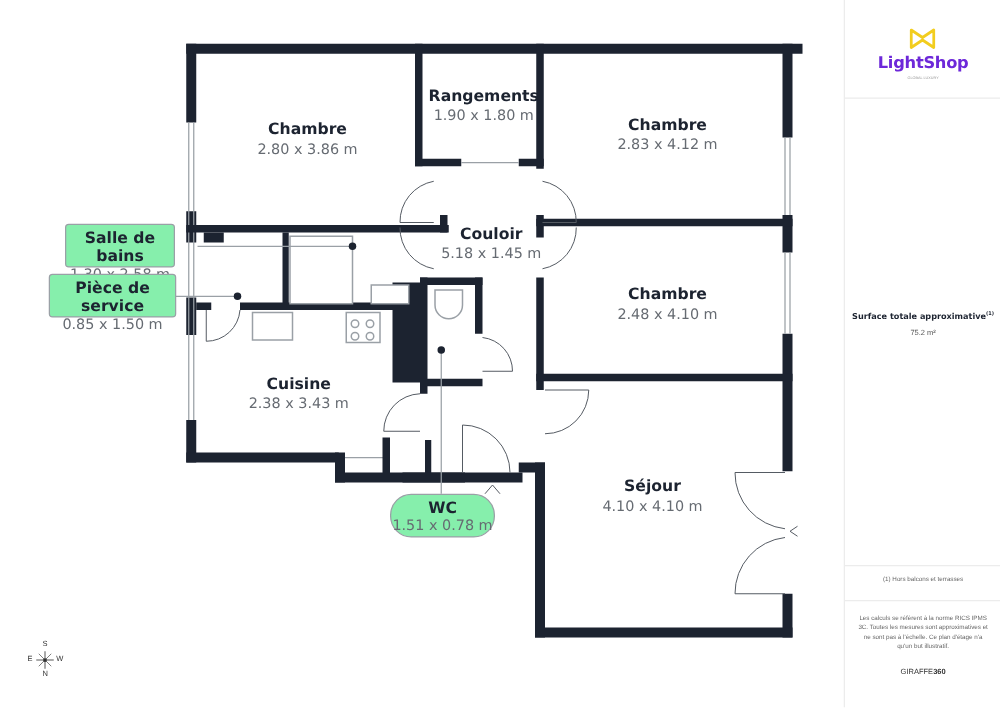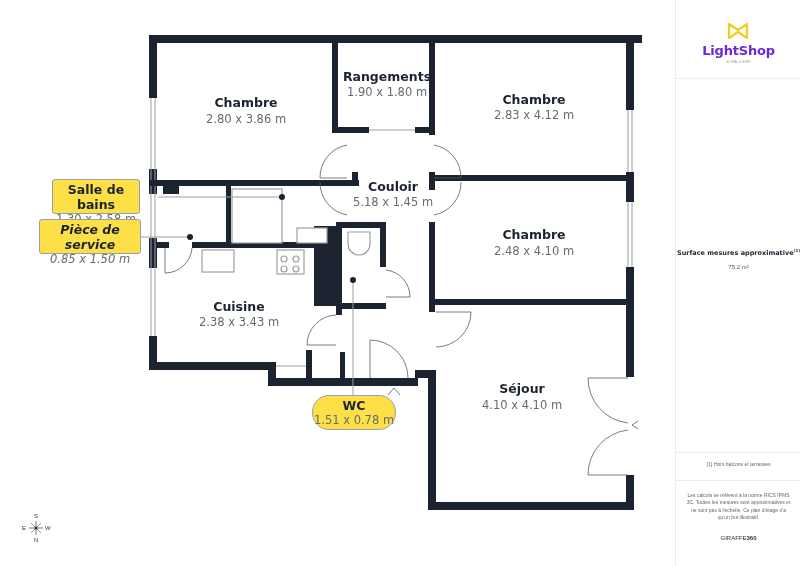--- a/index.html
+++ b/index.html
@@ -5,21 +5,21 @@
   html, body { margin:0; padding:0; }
   body { width:800px; height:566px; background:#ffffff; position:relative; overflow:hidden;
          font-family:"Liberation Sans", sans-serif; color:#1c2330; }
   #plan { position:absolute; left:0; top:0; width:675px; height:566px; }
   .wall { fill:#1c2330; }
   .thin { stroke:#9aa0a6; stroke-width:1; fill:none; }
   .door { stroke:#555b63; stroke-width:0.8; fill:none; }
   .fix { stroke:#9aa0a6; stroke-width:1.2; fill:#fff; }
   .room-name { font-weight:bold; font-size:12.5px; fill:#1c2330; text-anchor:middle; font-family:"DejaVu Sans", sans-serif; }
   .room-dim { font-size:11.5px; fill:#666b72; text-anchor:middle; font-family:"DejaVu Sans", sans-serif; }
-  .callout { position:absolute; background:#fde047; border:1px solid #9aa0a6; border-radius:3px;
+  .callout { position:absolute; background:#86efac; border:1px solid #9aa0a6; border-radius:3px;
              text-align:center; font-family:"DejaVu Sans", sans-serif; }
   .callout .n { font-weight:bold; font-size:12.5px; color:#1c2330; line-height:15px; }
   .callout .d { font-size:11.5px; color:#666b72; line-height:15px; }
 
   #sidebar { position:absolute; left:675px; top:0; width:125px; height:566px;
              border-left:1px solid #ececec; background:#fff; }
   .sb-sec { position:absolute; left:0; width:125px; border-bottom:1px solid #ececec; }
   #logo { top:0; height:78px; }
   #logo .mark { position:absolute; left:51px; top:22px; }
   #logo .brand { position:absolute; left:0; width:125px; top:43px; text-align:center;
@@ -154,21 +154,21 @@
     <text class="room-dim" x="239" y="326">2.38 x 3.43 m</text>
     <text class="room-name" x="522" y="393">Séjour</text>
     <text class="room-dim" x="522" y="409">4.10 x 4.10 m</text>
   </g>
 </svg>
 
 <div class="callout" style="left:52px; top:179px; width:86px; height:33px;">
   <div class="n" style="margin-top:2px;">Salle de bains</div>
   <div class="d">1.30 x 2.58 m</div>
 </div>
-<div class="callout" style="left:39px; top:219px; width:100px; height:33px;font-style:italic;">
+<div class="callout" style="left:39px; top:219px; width:100px; height:33px;">
   <div class="n" style="margin-top:2px;">Pièce de service</div>
   <div class="d">0.85 x 1.50 m</div>
 </div>
 <div class="callout" style="left:312px; top:395px; width:82px; height:33px;border-radius:17px;">
   <div class="n" style="margin-top:2px;">WC</div>
   <div class="d">1.51 x 0.78 m</div>
 </div>
 
 <div id="compass">
   <svg width="40" height="40" style="position:absolute;left:0;top:0">
@@ -186,21 +186,21 @@
 
 <div id="sidebar">
   <div id="logo" class="sb-sec">
     <svg class="mark" width="22" height="18" viewBox="0 0 22 18">
       <path d="M2,2 L11,8 L20,2 L20,16 L11,10 L2,16 Z" fill="none" stroke="#f2cd1e" stroke-width="2.2" stroke-linejoin="round"></path>
     </svg>
     <div class="brand">LightShop</div>
     <div class="sub">GLOBAL LUXURY</div>
   </div>
   <div id="surface" class="sb-sec">
-    <div class="t"><span>Surface mesures approximative</span><sup>(1)</sup></div>
+    <div class="t"><span>Surface totale approximative</span><sup>(1)</sup></div>
     <div class="v">75.2 m²</div>
   </div>
   <div id="note" class="sb-sec">
     <div class="t">(1) Hors balcons et terrasses</div>
   </div>
   <div id="disc" class="sb-sec">
     <div class="t">Les calculs se réfèrent à la norme RICS IPMS 3C. Toutes les mesures sont approximatives et ne sont pas à l'échelle. Ce plan d'étage n'a qu'un but illustratif.</div>
     <div class="g"><span>GIRAFFE</span><b>360</b></div>
   </div>
 </div>

